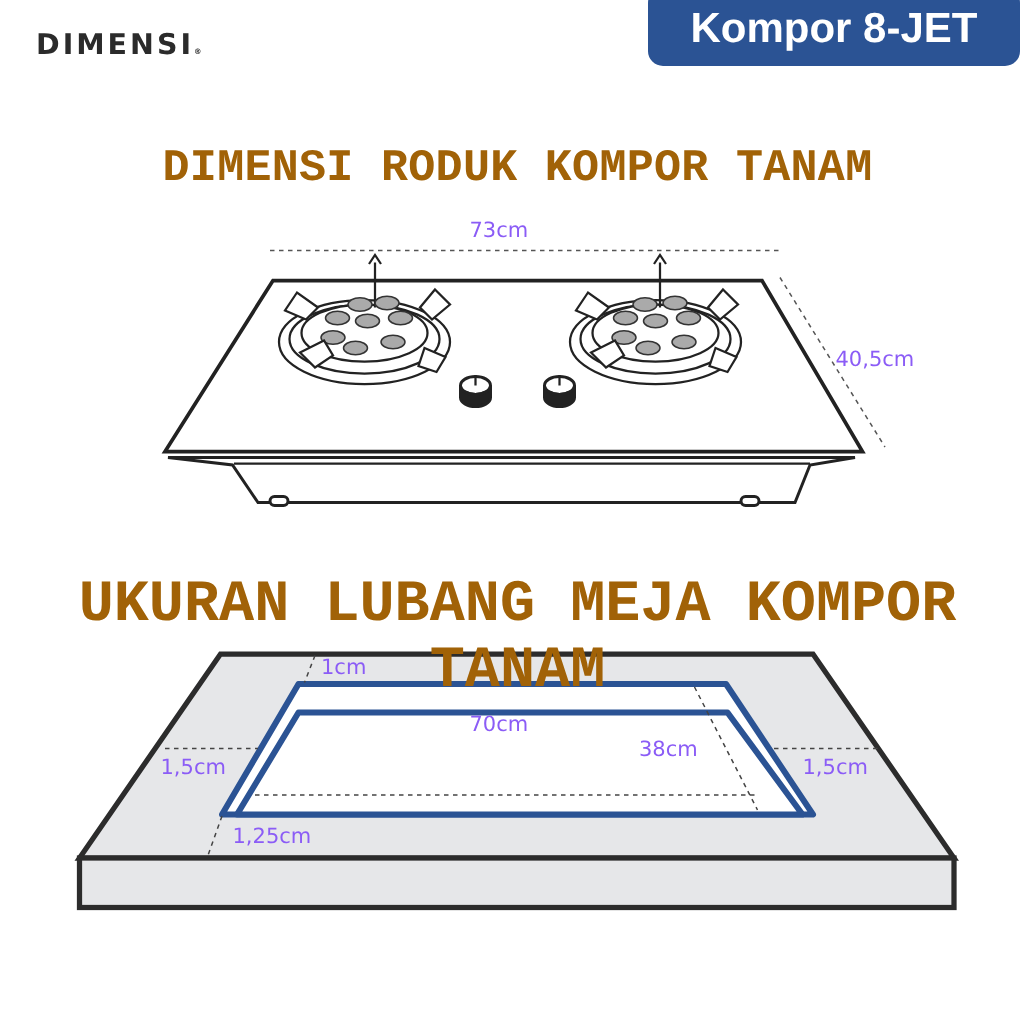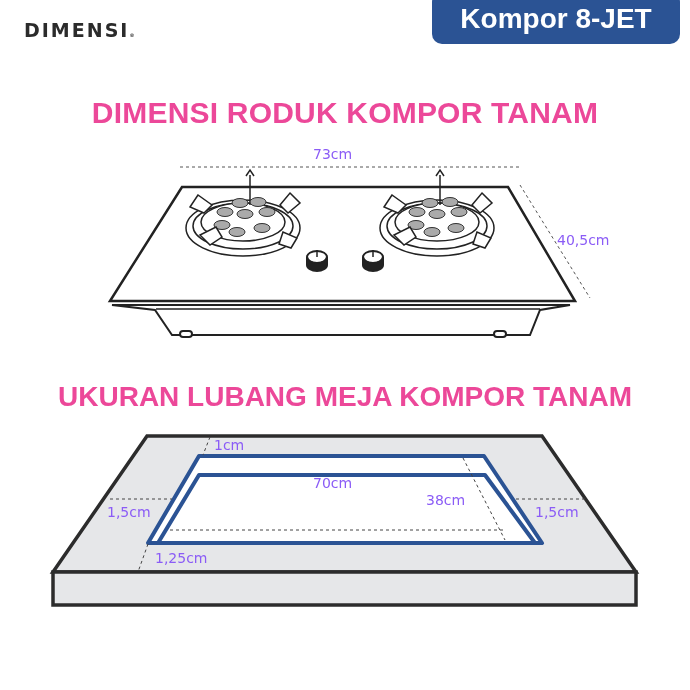--- a/index.html
+++ b/index.html
@@ -1,22 +1,22 @@
 <!DOCTYPE html>
 <html><head>
 <meta charset="utf-8">
 <style>
   html, body { margin:0; padding:0; background:#ffffff; }
   body { width:690px; height:690px; position:relative; overflow:hidden; font-family:"DejaVu Sans", sans-serif; }
   .logo { position:absolute; left:24px; top:19px; font-family:"DejaVu Sans", sans-serif; font-weight:bold; font-size:19px; letter-spacing:2px; color:#2b2b2b; }
   .logo small { font-size:5px; letter-spacing:0; vertical-align:baseline; }
   .badge { position:absolute; left:432px; top:-8px; width:248px; height:52px; background:#2b5394; border-radius:10px; color:#fff; font-family:"Liberation Sans", sans-serif; font-weight:bold; font-size:28px; display:flex; align-items:flex-end; justify-content:center; padding-bottom:0; box-sizing:border-box; padding-bottom:9px; }
-  .title { position:absolute; left:0; width:690px; text-align:center; font-family:Liberation Sans, sans-serif; font-weight:bold; color:#ec4899; }
+  .title { position:absolute; left:0; width:690px; text-align:center; font-family:Liberation Mono, monospace; font-weight:bold; color:#a16207; }
   .t1 { top:96px; font-size:30px; letter-spacing:0.2px; }
-  .t2 { top:381px; font-size:28px; }
+  .t2 { top:381px; font-size:39px; }
   .lbl { position:absolute; font-family:"DejaVu Sans", sans-serif; font-size:14px; color:#8b5cf6; white-space:nowrap; }
   svg { position:absolute; left:0; top:0; }
 </style>
 </head>
 <body>
 
 <div class="logo"><span>DIMENSI</span><small>®</small></div>
 <div class="badge">
     <span>Kompor 8-JET</span>
   </div>

